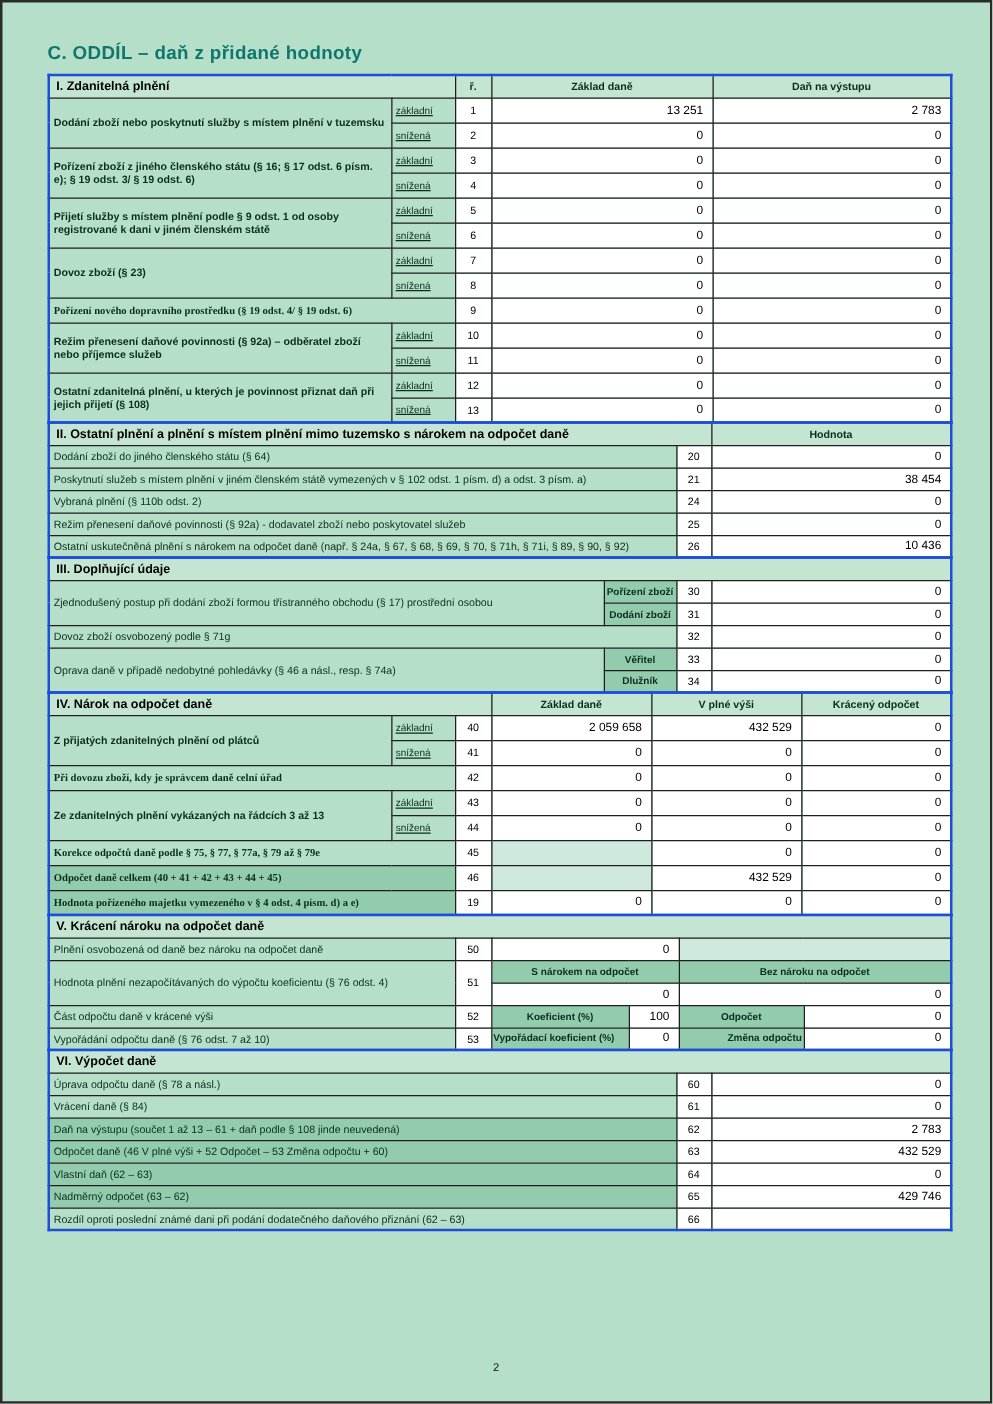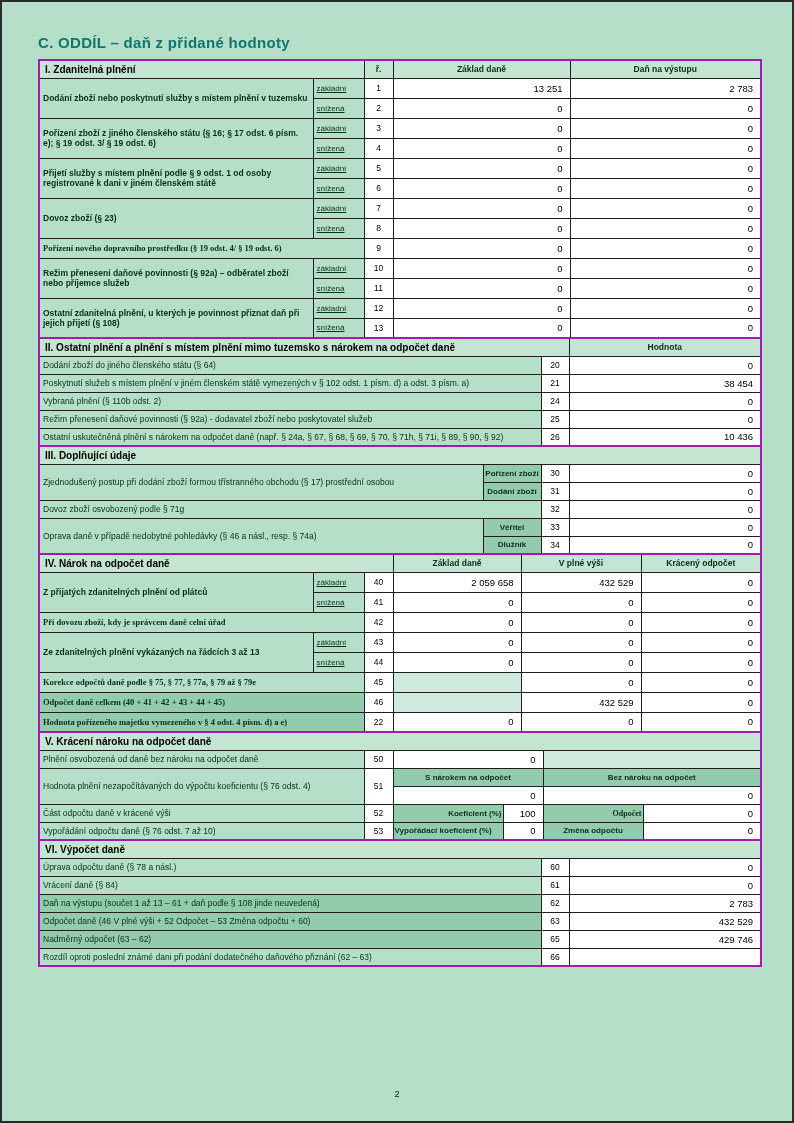--- a/index.html
+++ b/index.html
@@ -14,21 +14,21 @@
     border:2px solid #2b2b2b;
     position:relative;
     padding:32px 36px 0 36px;
   }
   .title {
     font-size:15px; font-weight:bold; color:#0f766e;
     letter-spacing:.3px; margin-bottom:8px;
   }
   table.form {
     border-collapse:collapse; table-layout:fixed;
-    width:722px; border:2px solid #a21caf;
+    width:722px; border:2px solid #1d4ed8;
     margin-top:-2px;
     padding-left:28px;
   }
   table.form.first { margin-top:0; }
   td {
     border:1px solid #1f1f1f;
     padding:1px 3px;
     color:#0b2e1c;
     overflow:hidden;
     vertical-align:middle;
@@ -305,21 +305,21 @@
     </tr>
     <tr>
       <td colspan="2" class="lbl nw hl">Odpočet daně celkem (40 + 41 + 42 + 43 + 44 + 45)</td>
       <td class="num">46</td>
       <td class="blank"></td>
       <td class="val">432 529</td>
       <td class="val">0</td>
     </tr>
     <tr>
       <td colspan="2" class="lbl nw hl">Hodnota pořízeného majetku vymezeného v § 4 odst. 4 písm. d) a e)</td>
-      <td class="num">22</td>
+      <td class="num">19</td>
       <td class="val">0</td>
       <td class="val">0</td>
       <td class="val">0</td>
     </tr>
   </tbody>
     </table>
 
   <table class="form s5">
     <colgroup>
         <col style="width:325px">
@@ -345,31 +345,31 @@
       <td colspan="2" class="ch2">S nárokem na odpočet</td>
       <td colspan="2" class="ch2">Bez nároku na odpočet</td>
     </tr>
     <tr>
       <td colspan="2" class="val">0</td>
       <td colspan="2" class="val">0</td>
     </tr>
     <tr>
       <td class="lbl2">Část odpočtu daně v krácené výši</td>
       <td class="num">52</td>
-      <td class="sub" style="text-align:right;">Koeficient (%)</td>
+      <td class="sub" style="text-align:center;">Koeficient (%)</td>
       <td class="val">100</td>
-      <td class="sub" style="text-align:right;font-family:Liberation Serif, serif;">Odpočet</td>
+      <td class="sub" style="text-align:center;">Odpočet</td>
       <td class="val">0</td>
     </tr>
     <tr>
       <td class="lbl2">Vypořádání odpočtu daně (§ 76 odst. 7 až 10)</td>
       <td class="num">53</td>
       <td class="sub" style="text-align:left;">Vypořádací koeficient (%)</td>
       <td class="val">0</td>
-      <td class="sub" style="text-align:center;">Změna odpočtu</td>
+      <td class="sub" style="text-align:right;">Změna odpočtu</td>
       <td class="val">0</td>
     </tr>
   </tbody>
     </table>
 
   <table class="form s6">
     <colgroup>
         <col style="width:502px">
         <col style="width:28px">
         <col style="width:192px">
@@ -392,20 +392,25 @@
       <td class="lbl2 hl">Daň na výstupu (součet 1 až 13 – 61 + daň podle § 108 jinde neuvedená)</td>
       <td class="num">62</td>
       <td class="val">2 783</td>
     </tr>
     <tr>
       <td class="lbl2 hl">Odpočet daně (46 V plné výši + 52 Odpočet – 53 Změna odpočtu + 60)</td>
       <td class="num">63</td>
       <td class="val">432 529</td>
     </tr>
     <tr>
+      <td class="lbl2 hl">Vlastní daň (62 – 63)</td>
+      <td class="num">64</td>
+      <td class="val">0</td>
+    </tr>
+    <tr>
       <td class="lbl2 hl">Nadměrný odpočet (63 – 62)</td>
       <td class="num">65</td>
       <td class="val">429 746</td>
     </tr>
     <tr>
       <td class="lbl2">Rozdíl oproti poslední známé dani při podání dodatečného daňového přiznání (62 – 63)</td>
       <td class="num">66</td>
       <td class="val"></td>
     </tr>
   </tbody>

